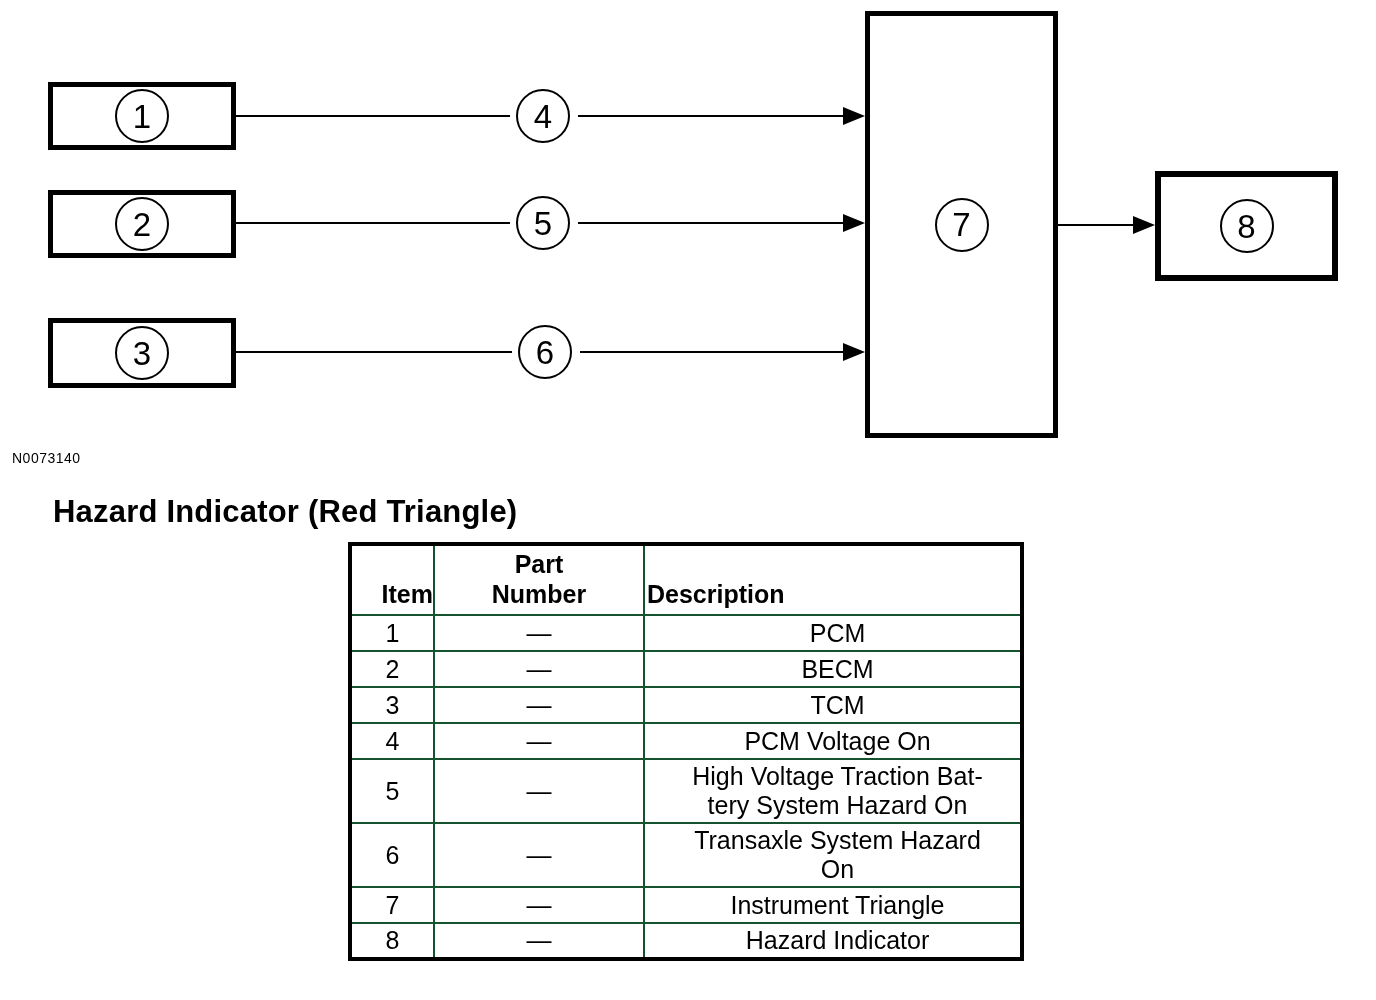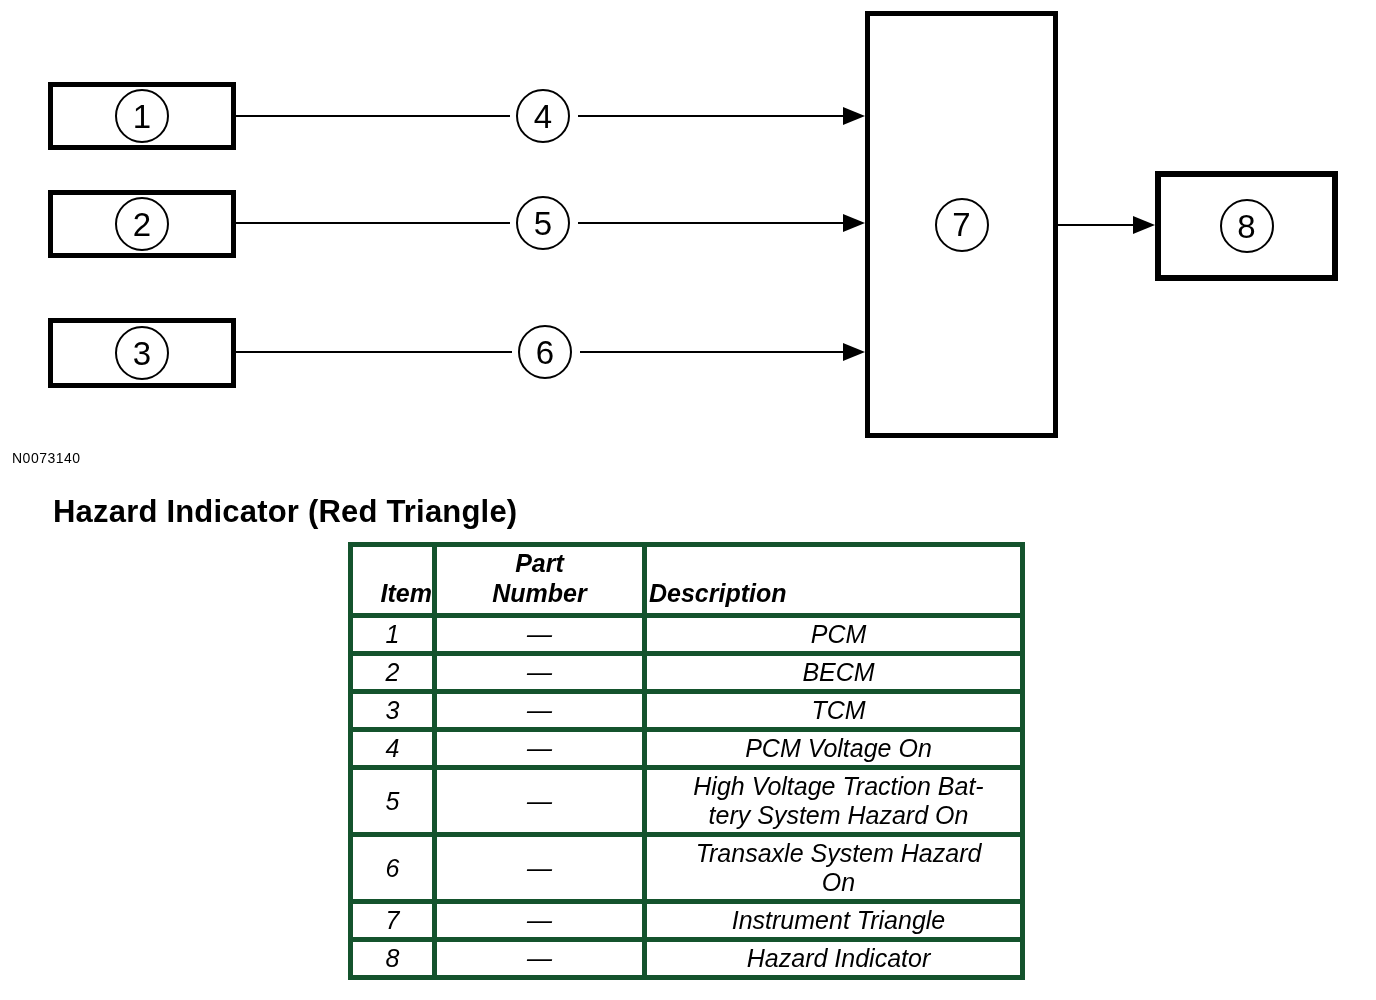--- a/index.html
+++ b/index.html
@@ -76,23 +76,22 @@
     top: 542px;
     border-collapse: collapse;
     table-layout: fixed;
     width: 672px;
     font-size: 25px;
   }
   .legend col.c-item { width: 84px; }
   .legend col.c-part { width: 210px; }
   .legend col.c-desc { width: 378px; }
   .legend th, .legend td {
-    border: 5px solid #14532d;
+    border: 2px solid #14532d;
     overflow: hidden;
-    font-style: italic;
   }
   .legend { border: 4px solid #000; }
   .legend th {
     font-weight: bold;
     vertical-align: bottom;
     padding-bottom: 5px;
     height: 71px;
     white-space: pre-line;
     line-height: 30px;
   }

